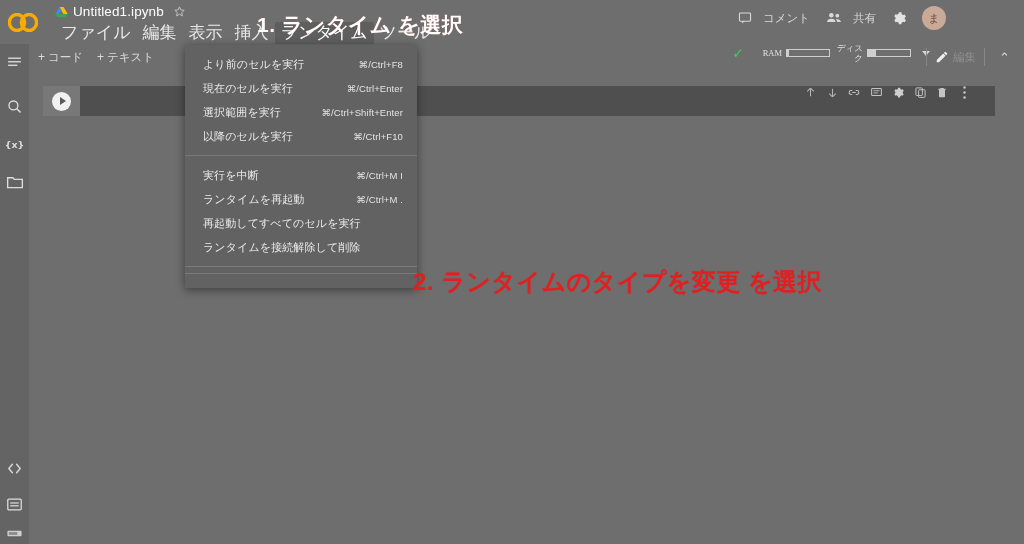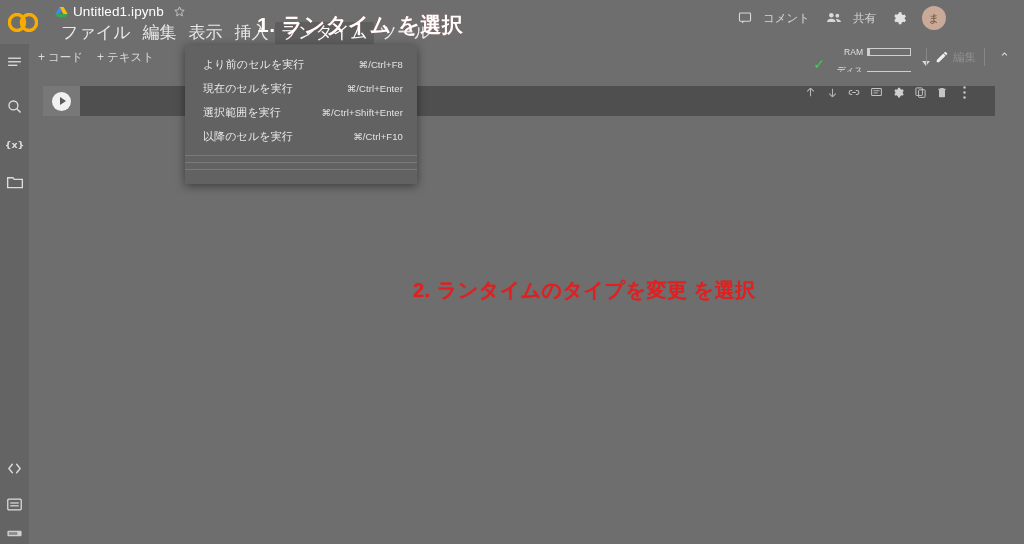--- a/index.html
+++ b/index.html
@@ -68,21 +68,21 @@
     color: #dcdcdc; font-size: 11.5px; display: flex; align-items: center; gap: 3px;
     cursor: pointer; line-height: 18px;
   }
   .plus { font-size: 12px; }
 
   .resource-wrap {
     position: absolute; right: 94px; top: 3px;
     display: flex; align-items: center; gap: 5px;
   }
   .check { color: #3cd14e; font-size: 14px; line-height: 12px; }
-  .meters { display: flex; flex-direction: column; gap: 13px; }
+  .meters { display: flex; flex-direction: row; gap: 0; font-family: Liberation Serif, serif; }
   .meter-row { display: flex; align-items: center; gap: 4px; height: 10px; }
   .meter-label { color: #e0e0e0; font-size: 8.5px; width: 33px; text-align: right; line-height: 10px;}
   .meter-bar { width: 44px; height: 8px; border: 1px solid #cfcfcf; position: relative; }
   .meter-fill { position:absolute; left:0; top:0; bottom:0; background:#cfcfcf; }
   .caret-down {
     width:0;height:0;border-left:4px solid transparent;border-right:4px solid transparent;
     border-top:5px solid #d6d6d6; margin-left:6px; cursor:pointer;
   }
   .vdiv { width:1px; height:18px; background:#878787; margin:0 8px; }
   .edit-btn { display:flex; align-items:center; gap:4px; color:#8e8e8e; font-size:11.5px; cursor:pointer; }
@@ -151,21 +151,21 @@
   .dd-group { padding: 1px 0; }
   .dd-tail { height: 8px; }
 
   
   .annot {
     position: absolute; color: #e02020; font-weight: 700;
     white-space: nowrap; z-index: 60; letter-spacing: .5px;
     text-shadow: 0 0 1px rgba(224,32,32,.4);
   }
   #annot-1 { left: 257px; top: 11px; font-size: 21px; }
-  #annot-2 { left: 413px; top: 277px; font-size: 20px; }
+  #annot-2 { left: 413px; top: 266px; font-size: 24px; }
 </style>
 </head>
 <body>
 
 <div id="app">
 
   <div class="header">
 
     <div class="logo-wrap">
       <svg class="colab-logo" width="30" height="19" viewBox="0 0 30 19">
@@ -387,20 +387,38 @@
         <div class="dd-item">
           <span class="dd-label">選択範囲を実行</span>
           <span class="dd-shortcut">⌘/Ctrl+Shift+Enter</span>
         </div>
         <div class="dd-item">
           <span class="dd-label">以降のセルを実行</span>
           <span class="dd-shortcut">⌘/Ctrl+F10</span>
         </div>
       </div>
       <div class="dd-sep"></div>
+      <div class="dd-group">
+        <div class="dd-item">
+          <span class="dd-label">実行を中断</span>
+          <span class="dd-shortcut">⌘/Ctrl+M I</span>
+        </div>
+        <div class="dd-item">
+          <span class="dd-label">ランタイムを再起動</span>
+          <span class="dd-shortcut">⌘/Ctrl+M .</span>
+        </div>
+        <div class="dd-item">
+          <span class="dd-label">再起動してすべてのセルを実行</span>
+          <span class="dd-shortcut"></span>
+        </div>
+        <div class="dd-item">
+          <span class="dd-label">ランタイムを接続解除して削除</span>
+          <span class="dd-shortcut"></span>
+        </div>
+      </div>
       <div class="dd-sep"></div>
       <div class="dd-sep"></div>
       <div class="dd-tail"></div>
     </div>
 
   <div class="annot" id="annot-1" style="color: #ffffff;">1. ランタイム を選択</div>
   <div class="annot" id="annot-2" style="color: rgb(224, 32, 32);">2. ランタイムのタイプを変更 を選択</div>
 
 </div>
 

